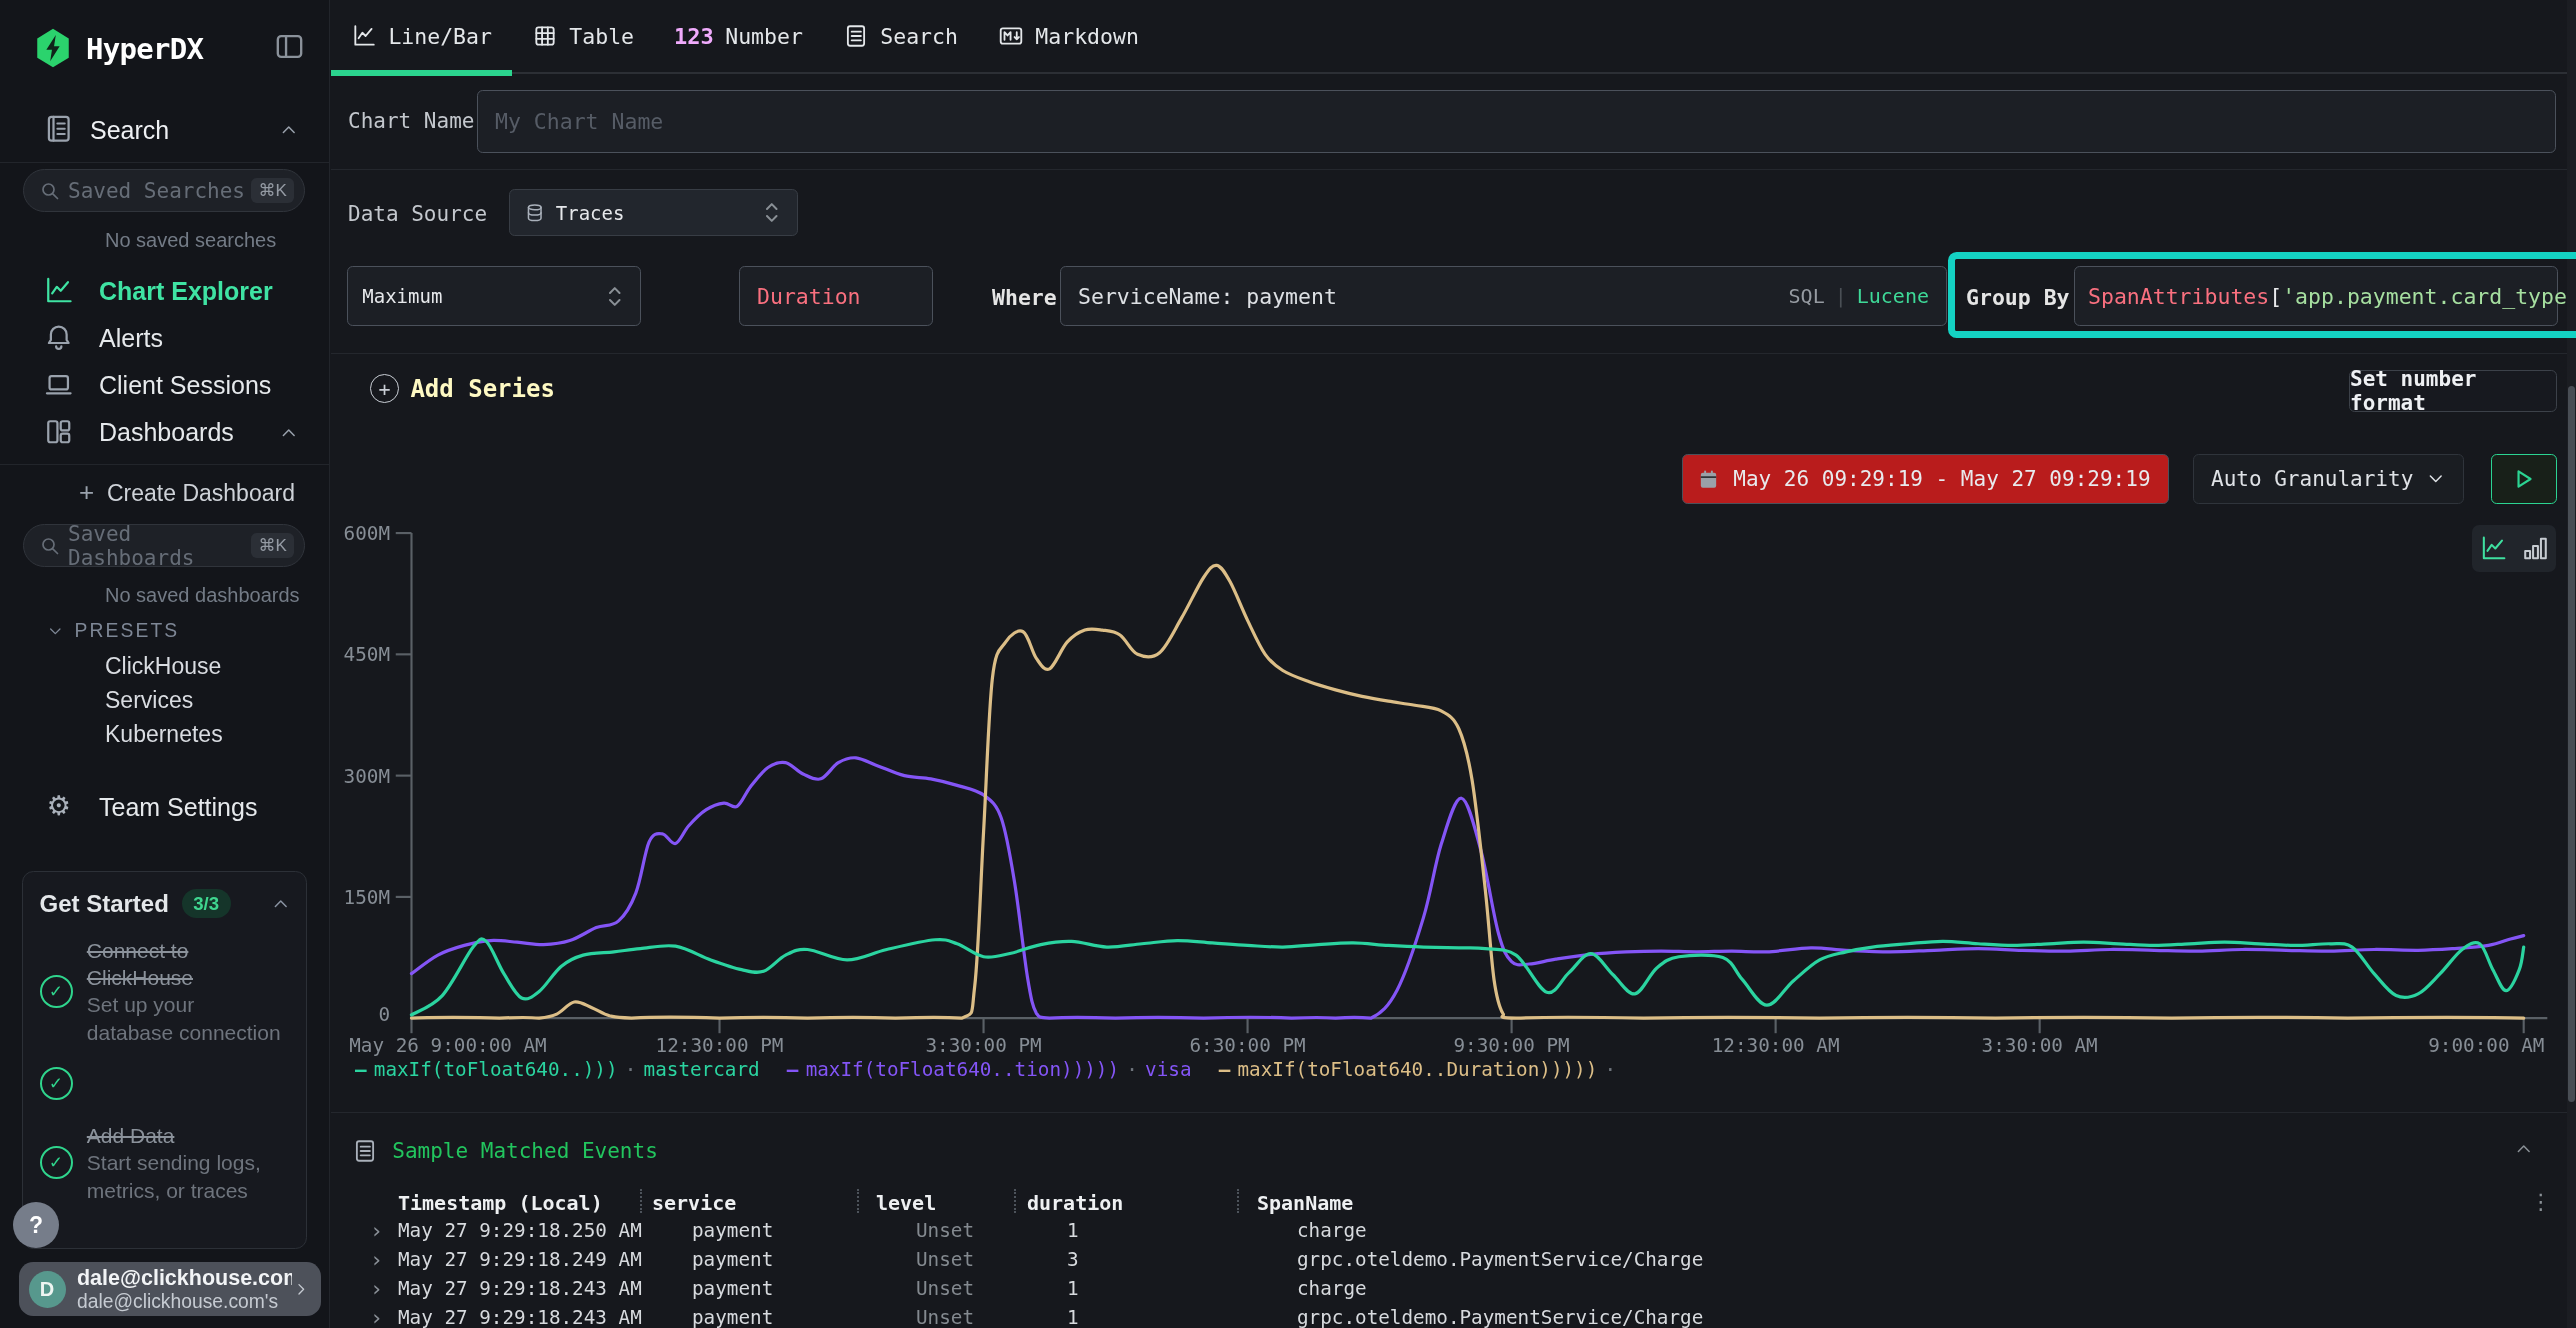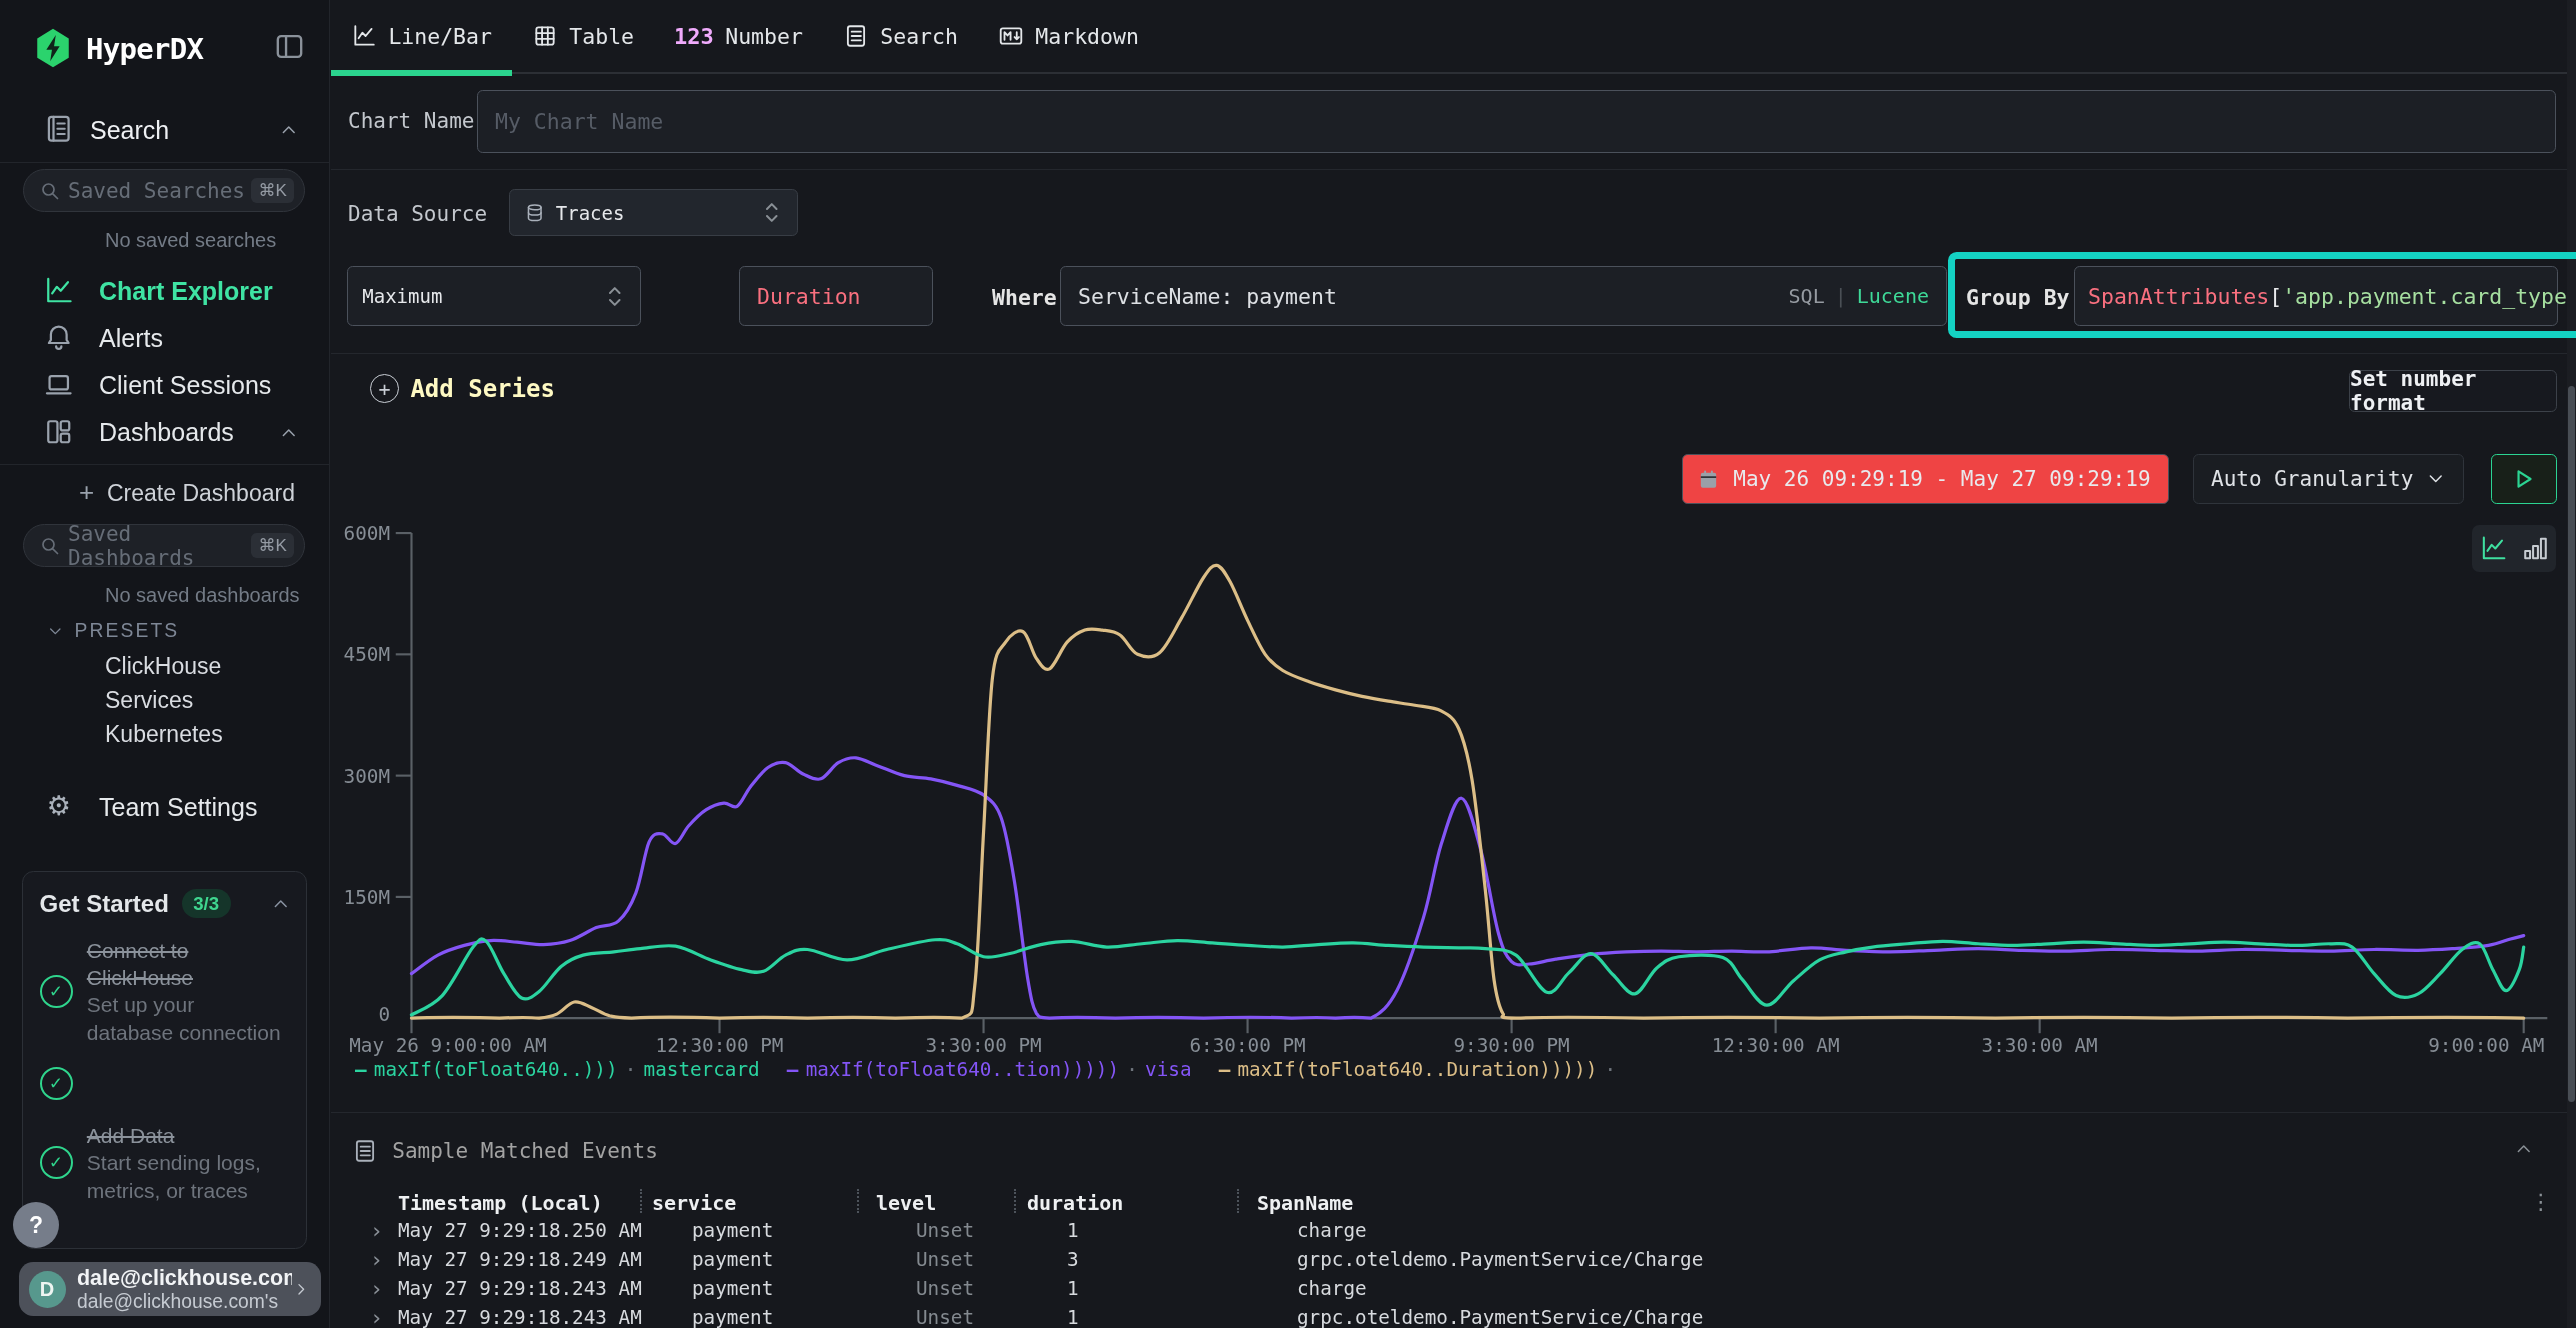--- a/index.html
+++ b/index.html
@@ -101,21 +101,21 @@
                 border-radius:8.6px;box-sizing:border-box;z-index:6;pointer-events:none;}
 
   .add-series{position:absolute;left:370px;top:374px;display:flex;align-items:center;gap:11.4px;cursor:pointer;}
   .add-series .circ{width:27px;height:27px;border:1.8px solid #c9ced5;border-radius:50%;color:#c9ced5;
                     font-size:20px;display:flex;align-items:center;justify-content:center;}
   .add-series .lbl{font-size:24px;font-weight:bold;color:#fef9c3;}
 
   .btn-outline{position:absolute;border:1.4px solid #3c4149;border-radius:5.7px;background:#17191f;
                display:flex;align-items:center;justify-content:center;font-size:21px;font-weight:bold;color:#eef0f3;cursor:pointer;box-sizing:border-box;}
 
-  .daterange{position:absolute;left:1682px;top:454px;width:487px;height:50px;background:#ef4444;
+  .daterange{position:absolute;left:1682px;top:454px;width:487px;height:50px;background:#b91c1c;
              border:1.4px solid #4b515b;border-radius:5.7px;display:flex;align-items:center;gap:13px;
              padding:0 14.3px;box-sizing:border-box;font-size:21px;color:#e8eaed;cursor:pointer;}
   .granularity{position:absolute;left:2193px;top:454px;width:271px;height:50px;background:#1a1d22;
                border:1.4px solid #2f343b;border-radius:5.7px;display:flex;align-items:center;
                padding:0 17px;box-sizing:border-box;font-size:21px;color:#dfe2e6;cursor:pointer;}
   .granularity .chev{margin-left:auto;width:21.5px;height:21.5px;}
   .play-btn{position:absolute;left:2491px;top:454px;width:66px;height:50px;border:1.4px solid #2bd492;
             border-radius:5.7px;background:#182019;display:flex;align-items:center;justify-content:center;cursor:pointer;box-sizing:border-box;}
   .chart-toggle{position:absolute;left:2472px;top:525px;width:84px;height:47px;background:#21252b;
                 border-radius:7.2px;display:flex;align-items:center;justify-content:center;gap:13px;}
@@ -123,21 +123,21 @@
   
   .legend{position:absolute;left:355px;top:1058px;display:flex;align-items:center;gap:10px;font-size:19.3px;}
   .legend-item{display:flex;align-items:center;gap:7.2px;cursor:pointer;}
   .legend-dash{font-weight:bold;}
   .legend-sep{color:#6f757d;}
   .legend-gap{width:7.2px;}
 
   
   .ev-header{position:absolute;left:352px;top:1131px;width:2224px;height:39px;display:flex;align-items:center;gap:14.3px;}
   .ev-header .ticon{width:26px;height:26px;}
-  .ev-header .lbl{font-size:21px;color:#a3a3a3;}
+  .ev-header .lbl{font-size:21px;color:#22c55e;}
   .ev-header .chev{position:absolute;right:42px;top:7.2px;width:21.5px;height:21.5px;cursor:pointer;}
   .ev-cols{position:absolute;left:370px;top:1188px;width:2190px;height:30px;font-size:20px;font-weight:bold;color:#eef0f2;}
   .ev-cols .col{position:absolute;top:2.9px;}
   .ev-sep{position:absolute;top:1.4px;height:24px;border-left:2.1px dotted #4d535b;}
   .ev-menu{position:absolute;left:2530px;top:1189px;font-size:21.5px;color:#8a9096;cursor:pointer;}
   #events-rows{position:absolute;left:370px;top:1216px;width:2190px;}
   .ev-row{position:relative;height:29px;display:flex;align-items:center;font-size:19.3px;color:#d7dade;cursor:pointer;}
   .ev-exp{width:28px;color:#8a9097;font-size:21.5px;}
   .ev-c{overflow:hidden;white-space:nowrap;}
   .ev-c.c0{width:294px;}.ev-c.c1{width:224px;}.ev-c.c2{width:151px;}.ev-c.c3{width:230px;}.ev-c.c4{flex:1;}

